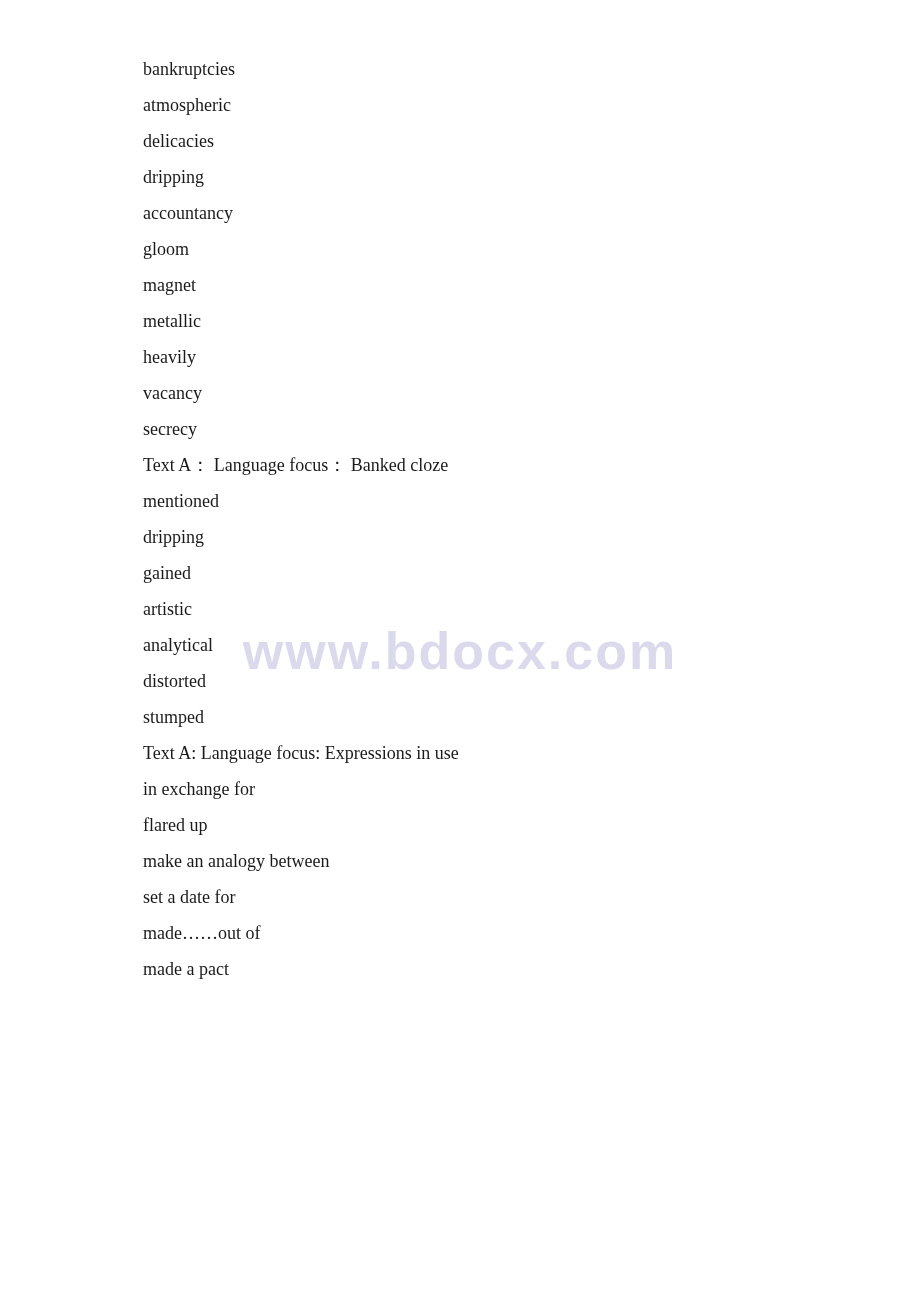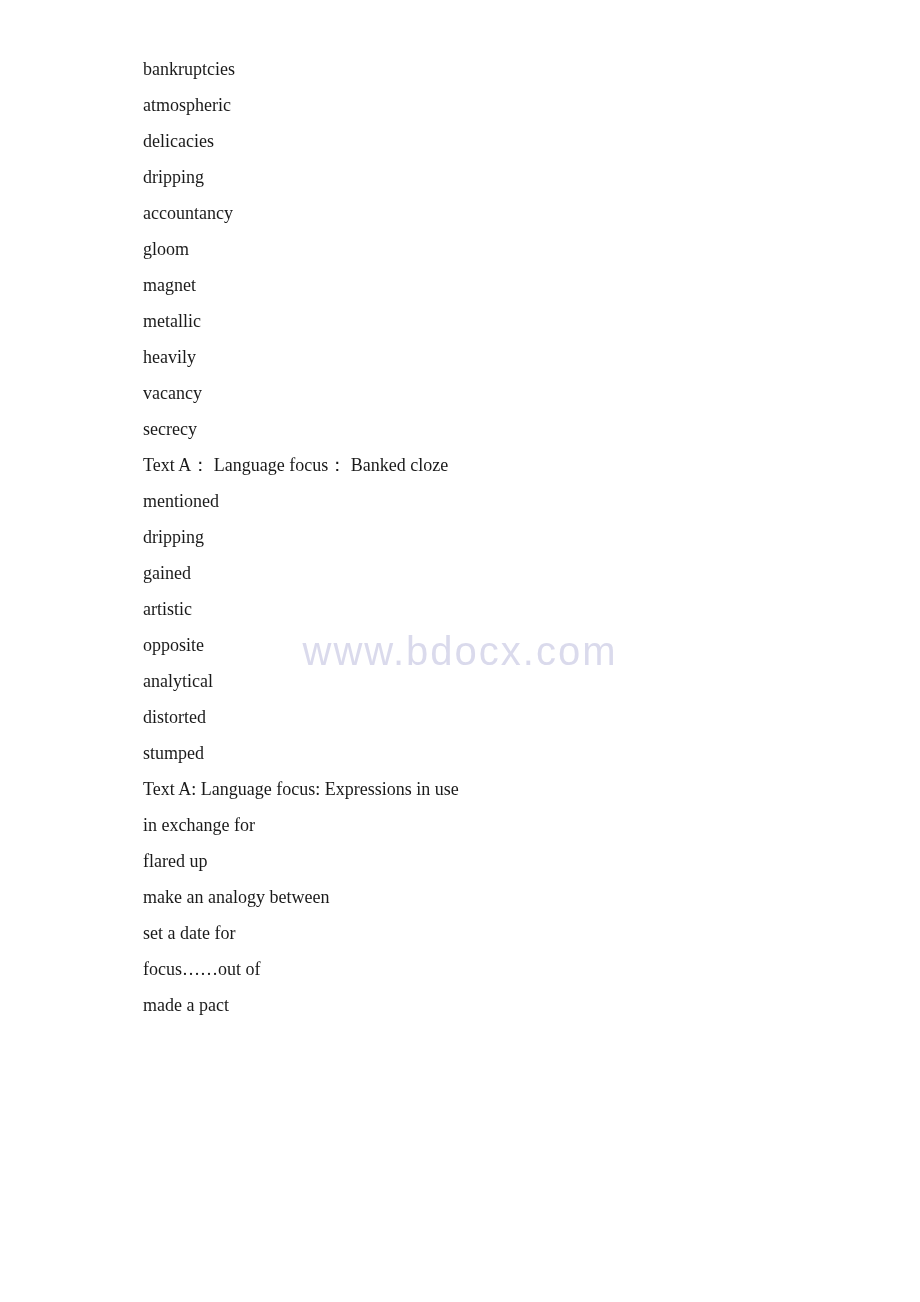--- a/index.html
+++ b/index.html
@@ -27,24 +27,24 @@
     .word-item {
       line-height: 1.0;
       margin-bottom: 18px;
     }
 
     .watermark {
       position: fixed;
       top: 50%;
       left: 50%;
       transform: translate(-50%, -50%);
-      font-size: 40px;
+      font-size: 52px;
       color: rgba(150, 150, 200, 0.35);
       font-family: Arial, sans-serif;
-      font-weight: normal;
+      font-weight: bold;
       pointer-events: none;
       white-space: nowrap;
       z-index: 999;
       letter-spacing: 2px;
     }
   </style>
 </head>
 <body>
 
 <div class="page-container">
@@ -59,25 +59,24 @@
       <div class="word-item">magnet</div>
       <div class="word-item">metallic</div>
       <div class="word-item">heavily</div>
       <div class="word-item">vacancy</div>
       <div class="word-item">secrecy</div>
       <div class="word-item">Text A：  Language focus：  Banked cloze</div>
       <div class="word-item">mentioned</div>
       <div class="word-item">dripping</div>
       <div class="word-item">gained</div>
       <div class="word-item">artistic</div>
-      <div class="word-item">opposite</div>
       <div class="word-item">analytical</div>
       <div class="word-item">distorted</div>
       <div class="word-item">stumped</div>
       <div class="word-item">Text A: Language focus: Expressions in use</div>
       <div class="word-item">in exchange for</div>
       <div class="word-item">flared up</div>
       <div class="word-item">make an analogy between</div>
       <div class="word-item">set a date for</div>
-      <div class="word-item">focus……out of</div>
+      <div class="word-item">made……out of</div>
       <div class="word-item">made a pact</div>
     </div>
 </div>
 
 </body></html>

